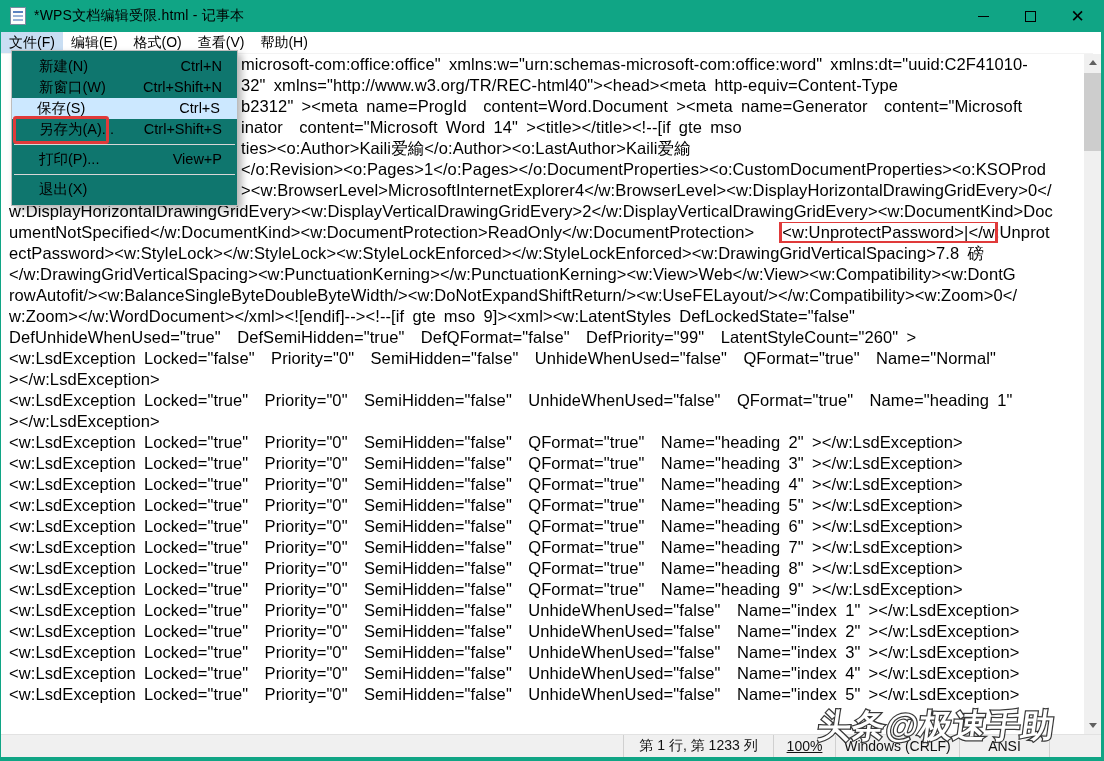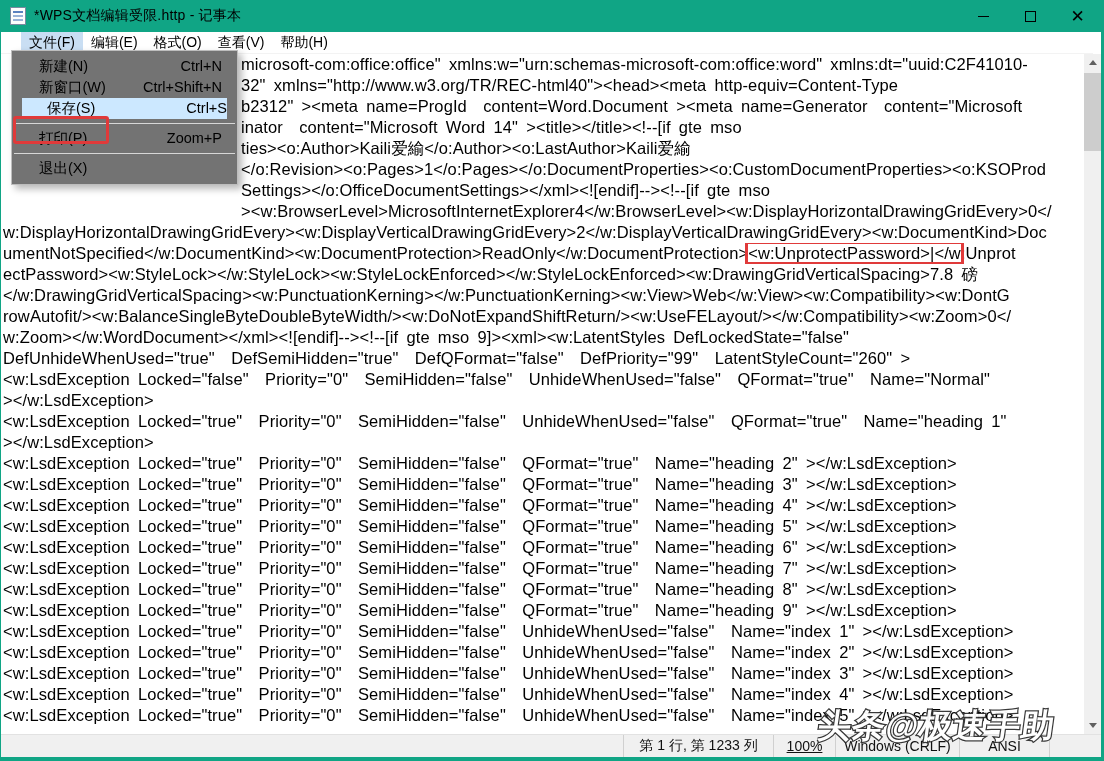--- a/index.html
+++ b/index.html
@@ -19,48 +19,48 @@
     background:#5b82c0; box-shadow:0 4px 0 #9ab4d8, 0 8px 0 #9ab4d8; }
   .title-text { font-size:14px; color:#000000; letter-spacing:0.2px; }
   .win-controls { margin-left:auto; display:flex; height:32px; }
   .win-btn { width:47px; height:32px; display:flex; align-items:center; justify-content:center;
     color:#000; font-size:15px; }
   .glyph-min { width:11px; border-top:1.5px solid #000; display:block; }
   .glyph-max { width:11px; height:11px; border:1.5px solid #000; display:block; }
   .glyph-close { font-size:17px; line-height:17px; font-weight:400; }
   
   .menubar { position:absolute; top:32px; left:0; right:8px; height:22px; background:#ffffff;
-    display:flex; font-size:14px; color:#000; border-bottom:1px solid #f3f3f3;padding-left:20px; }
+    display:flex; font-size:14px; color:#000; border-bottom:1px solid #f3f3f3; }
   .menubar .mitem { padding:0 8px; line-height:21px; }
   .menubar .mitem.open { background:#c9def3; }
   
   .editor { position:absolute; top:54px; left:1px; right:20px; bottom:23px; overflow:hidden;
     background:#fff; cursor:text; }
-  .line { height:21px; line-height:21px; font-size:16.5px; white-space:pre; padding-left:1px;
+  .line { height:21px; line-height:21px; font-size:16.5px; white-space:pre; padding-left:7px;
     color:#000; letter-spacing:0.1px; word-spacing:3.5px; overflow:hidden; }
   .line.indent { padding-left:239px; }
-  .red-box { outline:3px solid #e03a3a; outline-offset:0px; }
+  .red-box { outline:3px solid #e03a3a; outline-offset:0px;margin-left:28px; }
   
   .vscroll { position:absolute; top:54px; right:0; width:17px; bottom:23px; background:#f0f0f0; }
   .scroll-arrow { position:absolute; left:0; width:17px; height:17px; display:flex;
     align-items:center; justify-content:center; }
   .scroll-arrow.up { top:0; }
   .scroll-arrow.down { bottom:0; }
   .tri-up { width:0; height:0; border-left:4px solid transparent; border-right:4px solid transparent;
     border-bottom:5px solid #606060; }
   .tri-down { width:0; height:0; border-left:4px solid transparent; border-right:4px solid transparent;
     border-top:5px solid #606060; }
   .scroll-thumb { position:absolute; top:19px; left:0; width:17px; height:78px; background:#cdcdcd; }
   
-  .file-menu { position:absolute; left:10px; top:50px; width:227px; background:#737373;
+  .file-menu { position:absolute; left:10px; top:50px; width:227px; background:#0f766e;
     border:1px solid #bdbdbd; box-shadow:4px 4px 7px rgba(0,0,0,0.28); padding:5px 0; z-index:10;
     font-size:14.5px; color:#000; }
   .fm-item { height:21px; line-height:21px; display:flex; justify-content:space-between;
     padding:0 15px 0 27px; }
-  .fm-item.highlight { background:#cce8ff; margin:0 10px; padding:0 0 0 25px; }
+  .fm-item.highlight { background:#cce8ff; margin:0 0; padding:0 17px 0 25px; }
   .fm-sep { height:1px; background:#d7d7d7; margin:4px 2px; }
   .fm-shortcut { color:#000; }
   .save-annotation { position:absolute; left:1px; top:65px; width:96px; height:28px;
     border:3px solid #e03a3a; border-radius:3px; z-index:12; pointer-events:none; }
   
   .statusbar { position:absolute; left:0; right:0; bottom:0; height:23px; background:#f0f0f0;
     border-top:1px solid #e2e2e2; display:flex; justify-content:flex-end; align-items:center;
     font-size:14px; color:#111; z-index:15; }
   .sb-cell { height:100%; display:flex; align-items:center; justify-content:center;
     border-left:1px solid #d0d0d0; }
@@ -72,21 +72,21 @@
     transform:skewX(-8deg); letter-spacing:1px; opacity:0.95; pointer-events:none;
     font-family:"Liberation Sans","DejaVu Sans",sans-serif; }
 </style>
 </head>
 <body>
 
 <div class="window">
 
   <div class="titlebar">
     <div class="app-icon"></div>
-    <div class="title-text">*WPS文档编辑受限.http - 记事本</div>
+    <div class="title-text">*WPS文档编辑受限.html - 记事本</div>
     <div class="win-controls">
       <div class="win-btn">
           <span class="glyph-min"></span>
         </div>
       <div class="win-btn">
           <span class="glyph-max"></span>
         </div>
       <div class="win-btn">
           <span class="glyph-close">✕</span>
         </div>
@@ -101,21 +101,20 @@
     <div class="mitem">帮助(H)</div>
   </div>
 
   <div class="editor">
     <div class="line indent">microsoft-com:office:office" xmlns:w="urn:schemas-microsoft-com:office:word" xmlns:dt="uuid:C2F41010-</div>
     <div class="line indent">32" xmlns="http://www.w3.org/TR/REC-html40"&gt;&lt;head&gt;&lt;meta http-equiv=Content-Type</div>
     <div class="line indent">b2312" &gt;&lt;meta name=ProgId  content=Word.Document &gt;&lt;meta name=Generator  content="Microsoft</div>
     <div class="line indent">inator  content="Microsoft Word 14" &gt;&lt;title&gt;&lt;/title&gt;&lt;!--[if gte mso</div>
     <div class="line indent">ties&gt;&lt;o:Author&gt;Kaili爱緰&lt;/o:Author&gt;&lt;o:LastAuthor&gt;Kaili爱緰</div>
     <div class="line indent">&lt;/o:Revision&gt;&lt;o:Pages&gt;1&lt;/o:Pages&gt;&lt;/o:DocumentProperties&gt;&lt;o:CustomDocumentProperties&gt;&lt;o:KSOProd</div>
-    <div class="line indent">Settings&gt;&lt;/o:OfficeDocumentSettings&gt;&lt;/xml&gt;&lt;![endif]--&gt;&lt;!--[if gte mso</div>
     <div class="line indent">&gt;&lt;w:BrowserLevel&gt;MicrosoftInternetExplorer4&lt;/w:BrowserLevel&gt;&lt;w:DisplayHorizontalDrawingGridEvery&gt;0&lt;/</div>
     <div class="line">w:DisplayHorizontalDrawingGridEvery&gt;&lt;w:DisplayVerticalDrawingGridEvery&gt;2&lt;/w:DisplayVerticalDrawingGridEvery&gt;&lt;w:DocumentKind&gt;Doc</div>
     <div class="line"><span>umentNotSpecified&lt;/w:DocumentKind&gt;&lt;w:DocumentProtection&gt;ReadOnly&lt;/w:DocumentProtection&gt;</span><span class="red-box">&lt;w:UnprotectPassword&gt;|&lt;/w</span><span>:Unprot</span></div>
     <div class="line">ectPassword&gt;&lt;w:StyleLock&gt;&lt;/w:StyleLock&gt;&lt;w:StyleLockEnforced&gt;&lt;/w:StyleLockEnforced&gt;&lt;w:DrawingGridVerticalSpacing&gt;7.8 磅</div>
     <div class="line">&lt;/w:DrawingGridVerticalSpacing&gt;&lt;w:PunctuationKerning&gt;&lt;/w:PunctuationKerning&gt;&lt;w:View&gt;Web&lt;/w:View&gt;&lt;w:Compatibility&gt;&lt;w:DontG</div>
     <div class="line">rowAutofit/&gt;&lt;w:BalanceSingleByteDoubleByteWidth/&gt;&lt;w:DoNotExpandShiftReturn/&gt;&lt;w:UseFELayout/&gt;&lt;/w:Compatibility&gt;&lt;w:Zoom&gt;0&lt;/</div>
     <div class="line">w:Zoom&gt;&lt;/w:WordDocument&gt;&lt;/xml&gt;&lt;![endif]--&gt;&lt;!--[if gte mso 9]&gt;&lt;xml&gt;&lt;w:LatentStyles DefLockedState="false"</div>
     <div class="line">DefUnhideWhenUsed="true"  DefSemiHidden="true"  DefQFormat="false"  DefPriority="99"  LatentStyleCount="260" &gt;</div>
     <div class="line">&lt;w:LsdException Locked="false"  Priority="0"  SemiHidden="false"  UnhideWhenUsed="false"  QFormat="true"  Name="Normal"</div>
     <div class="line">&gt;&lt;/w:LsdException&gt;</div>
@@ -152,24 +151,28 @@
       <span class="fm-shortcut">Ctrl+N</span>
     </div>
     <div class="fm-item">
       <span>新窗口(W)</span>
       <span class="fm-shortcut">Ctrl+Shift+N</span>
     </div>
     <div class="fm-item highlight">
       <span>保存(S)</span>
       <span class="fm-shortcut">Ctrl+S</span>
     </div>
+    <div class="fm-item">
+      <span>另存为(A)...</span>
+      <span class="fm-shortcut">Ctrl+Shift+S</span>
+    </div>
     <div class="fm-sep"></div>
     <div class="fm-item">
       <span>打印(P)...</span>
-      <span class="fm-shortcut">Zoom+P</span>
+      <span class="fm-shortcut">View+P</span>
     </div>
     <div class="fm-sep"></div>
     <div class="fm-item">
       <span>退出(X)</span>
       <span class="fm-shortcut"></span>
     </div>
     <div class="save-annotation"></div>
   </div>
 
   <div class="statusbar">

